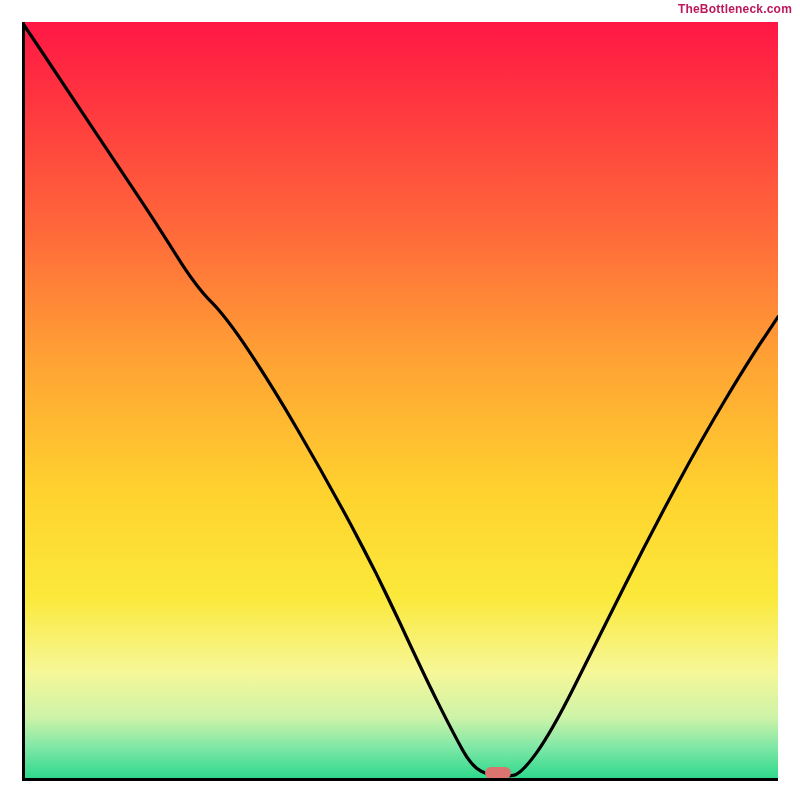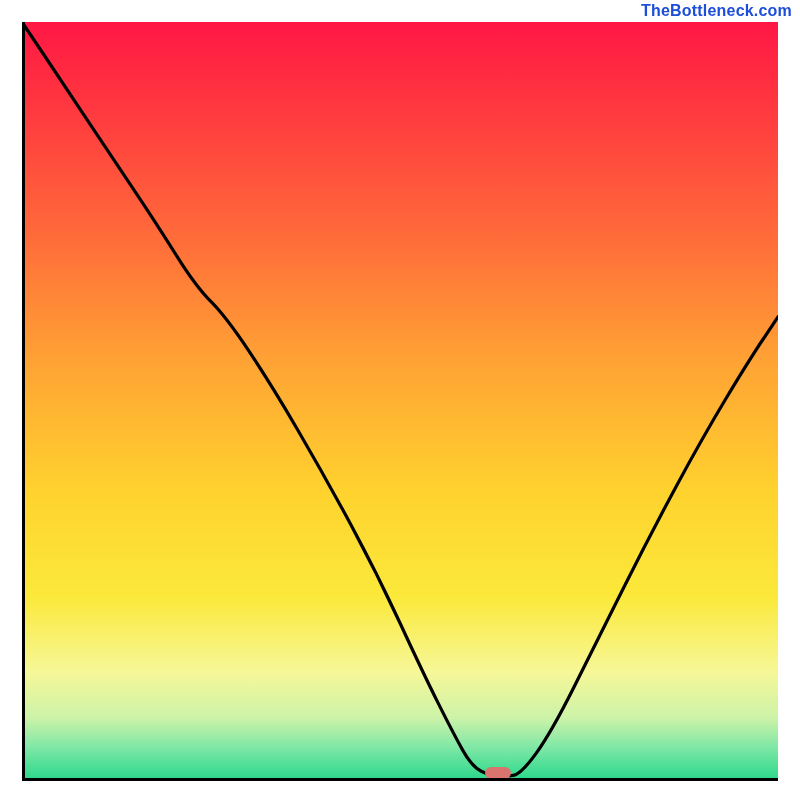--- a/index.html
+++ b/index.html
@@ -51,23 +51,23 @@
     top: 778px;
     width: 756px;
     height: 0;
     border-top: 3px solid #000;
   }
   .watermark {
     position: absolute;
     top: 2px;
     right: 8px;
     font-family: Arial, Helvetica, sans-serif;
-    font-size: 16px;
+    font-size: 12px;
     font-weight: 600;
-    color: #1d4ed8;
+    color: #be185d;
     letter-spacing: 0.2px;
   }
   .marker {
     position: absolute;
     width: 26px;
     height: 12px;
     border-radius: 6px;
     background: #d9746e;
     transform: translate(-50%, -50%);
   }

